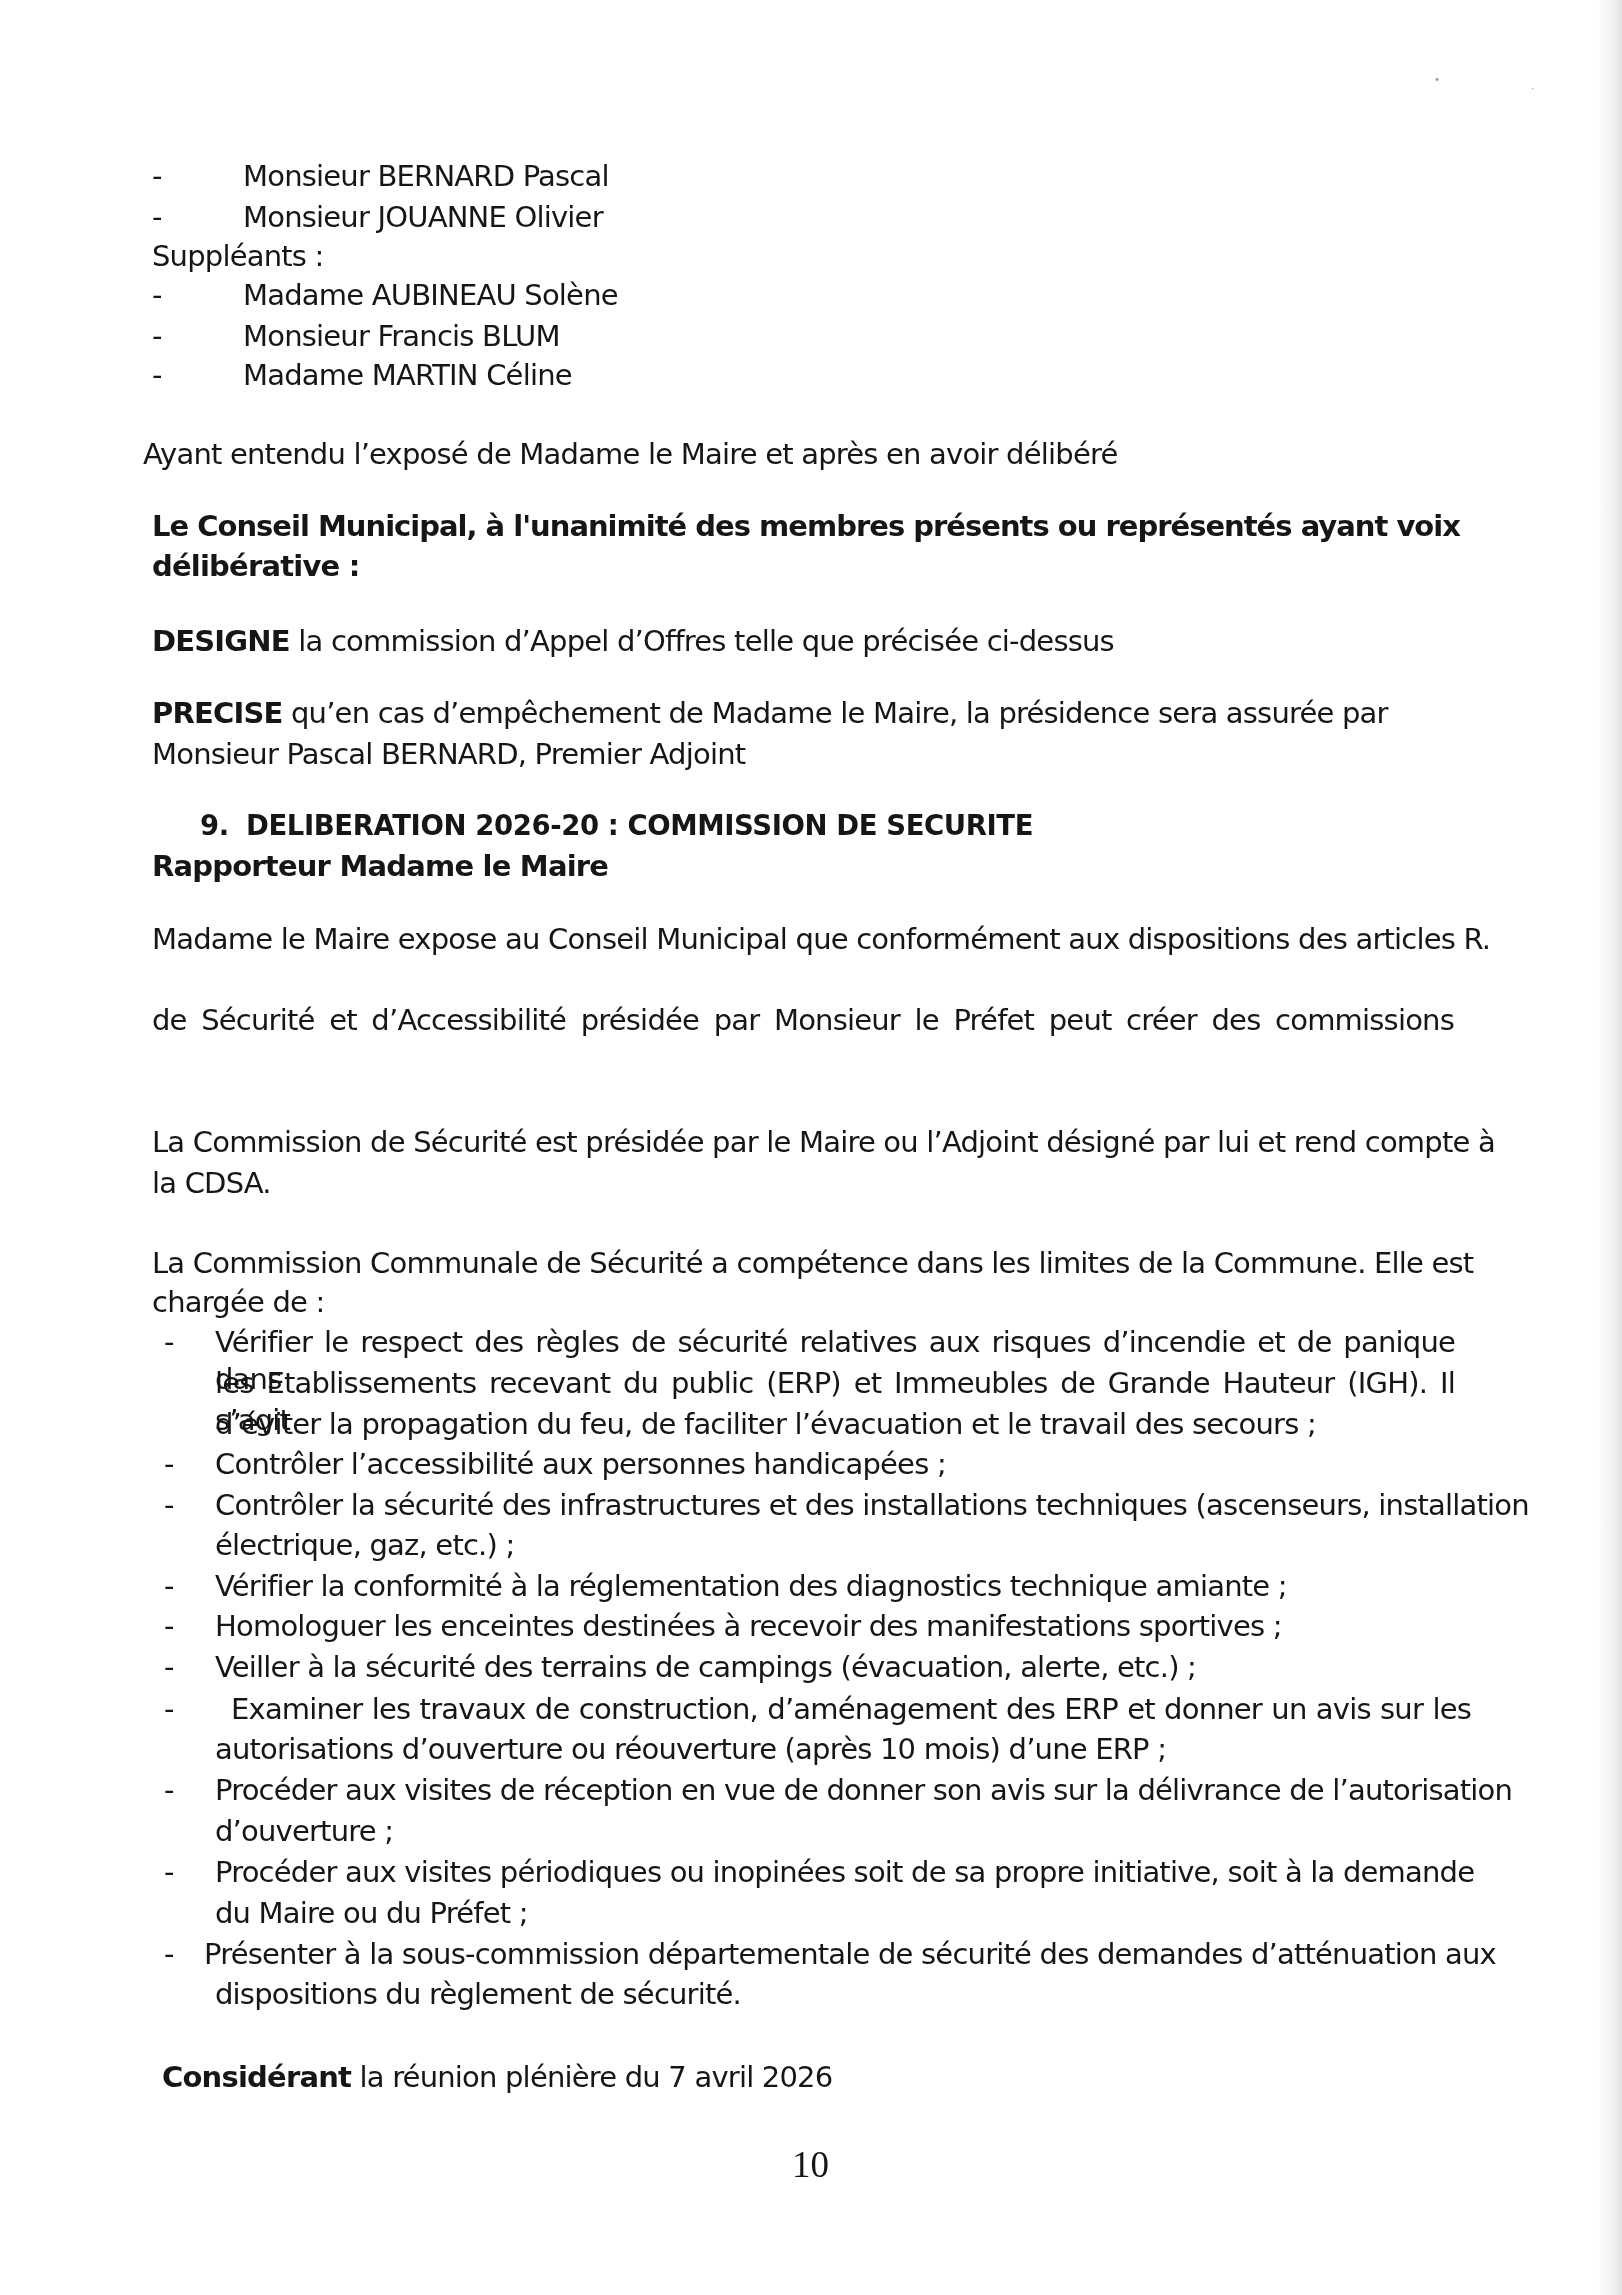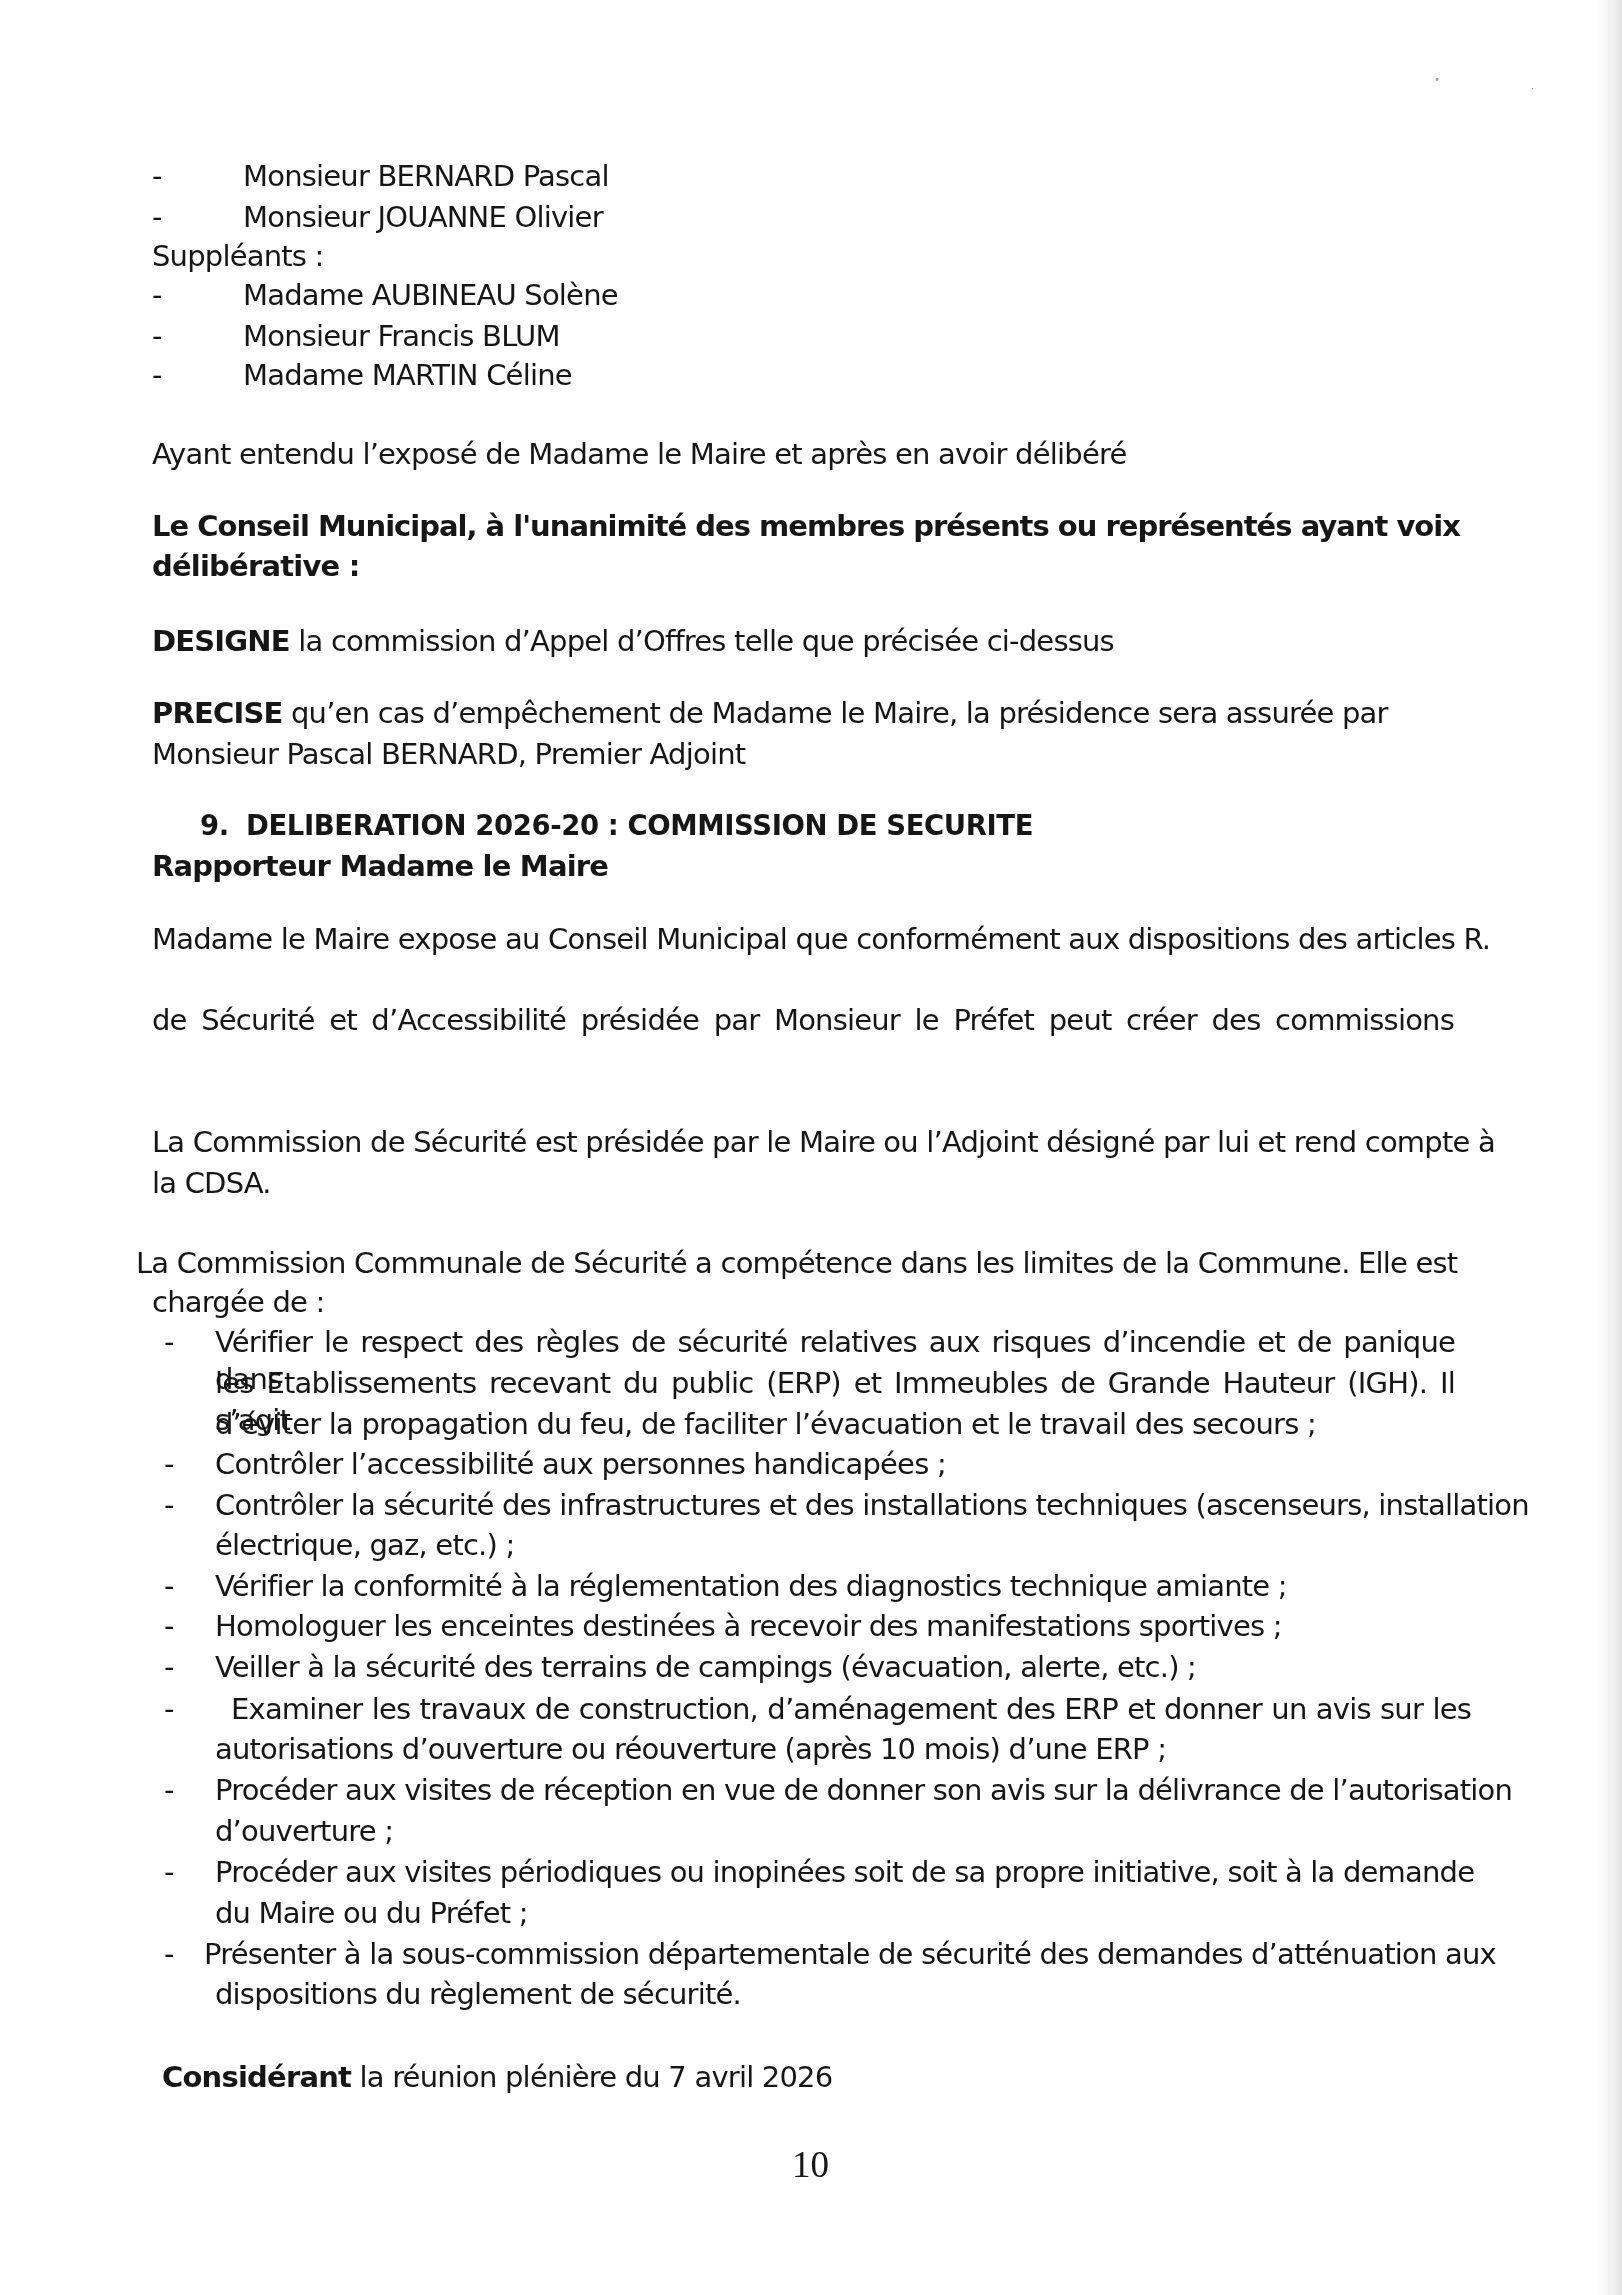--- a/index.html
+++ b/index.html
@@ -89,41 +89,41 @@
 
   <div class="dash" style="left:152px; top:277px;">-</div>
   <div class="line" style="left:243px; top:277px;">Madame AUBINEAU Solène</div>
 
   <div class="dash" style="left:152px; top:318px;">-</div>
   <div class="line" style="left:243px; top:318px;">Monsieur Francis BLUM</div>
 
   <div class="dash" style="left:152px; top:357px;">-</div>
   <div class="line" style="left:243px; top:357px;">Madame MARTIN Céline</div>
 
-  <div class="line" style="left:152px; top:436px;">Ayant entendu l’exposé de Madame le Maire et après en avoir délibéré</div>
+  <div class="line" style="left:143px; top:436px;">Ayant entendu l’exposé de Madame le Maire et après en avoir délibéré</div>
 
   <div class="line bold" style="left:152px; top:508px; letter-spacing:-1px;">Le Conseil Municipal, à l'unanimité des membres présents ou représentés ayant voix</div>
   <div class="line bold" style="left:152px; top:548px;">délibérative :</div>
 
   <div class="line" style="left:152px; top:623px;"><span class="bold">DESIGNE</span><span> la commission d’Appel d’Offres telle que précisée ci-dessus</span></div>
 
   <div class="line" style="left:152px; top:695px;"><span class="bold">PRECISE</span><span> qu’en cas d’empêchement de Madame le Maire, la présidence sera assurée par</span></div>
   <div class="line" style="left:152px; top:736px;">Monsieur Pascal BERNARD, Premier Adjoint</div>
 
   <div class="heading" style="left:200px; top:807px;">9.</div>
   <div class="heading" style="left:246px; top:807px;">DELIBERATION 2026-20 : COMMISSION DE SECURITE</div>
   <div class="line" style="left:152px; top:848px;font-weight:bold;">Rapporteur Madame le Maire</div>
 
   <div class="line" style="left:152px; top:921px;">Madame le Maire expose au Conseil Municipal que conformément aux dispositions des articles R.</div>
   <div class="line justify" style="left:152px; top:1002px; width:1302px;">de Sécurité et d’Accessibilité présidée par Monsieur le Préfet peut créer des commissions</div>
 
   <div class="line" style="left:152px; top:1124px;">La Commission de Sécurité est présidée par le Maire ou l’Adjoint désigné par lui et rend compte à</div>
   <div class="line" style="left:152px; top:1165px;">la CDSA.</div>
 
-  <div class="line" style="left:136px; top:1245px;">La Commission Communale de Sécurité a compétence dans les limites de la Commune. Elle est</div>
+  <div class="line" style="left:152px; top:1245px;">La Commission Communale de Sécurité a compétence dans les limites de la Commune. Elle est</div>
   <div class="line" style="left:152px; top:1284px;">chargée de :</div>
 
   <div>
 
     <div class="dash" style="left:164px; top:1324px;">-</div>
     <div class="line justify" style="left:215px; top:1324px; width:1240px;">Vérifier le respect des règles de sécurité relatives aux risques d’incendie et de panique dans</div>
     <div class="line justify" style="left:215px; top:1365px; width:1240px;">les Etablissements recevant du public (ERP) et Immeubles de Grande Hauteur (IGH). Il s’agit</div>
     <div class="line" style="left:215px; top:1406px;">d’éviter la propagation du feu, de faciliter l’évacuation et le travail des secours ;</div>
 
     <div class="dash" style="left:164px; top:1446px;">-</div>

